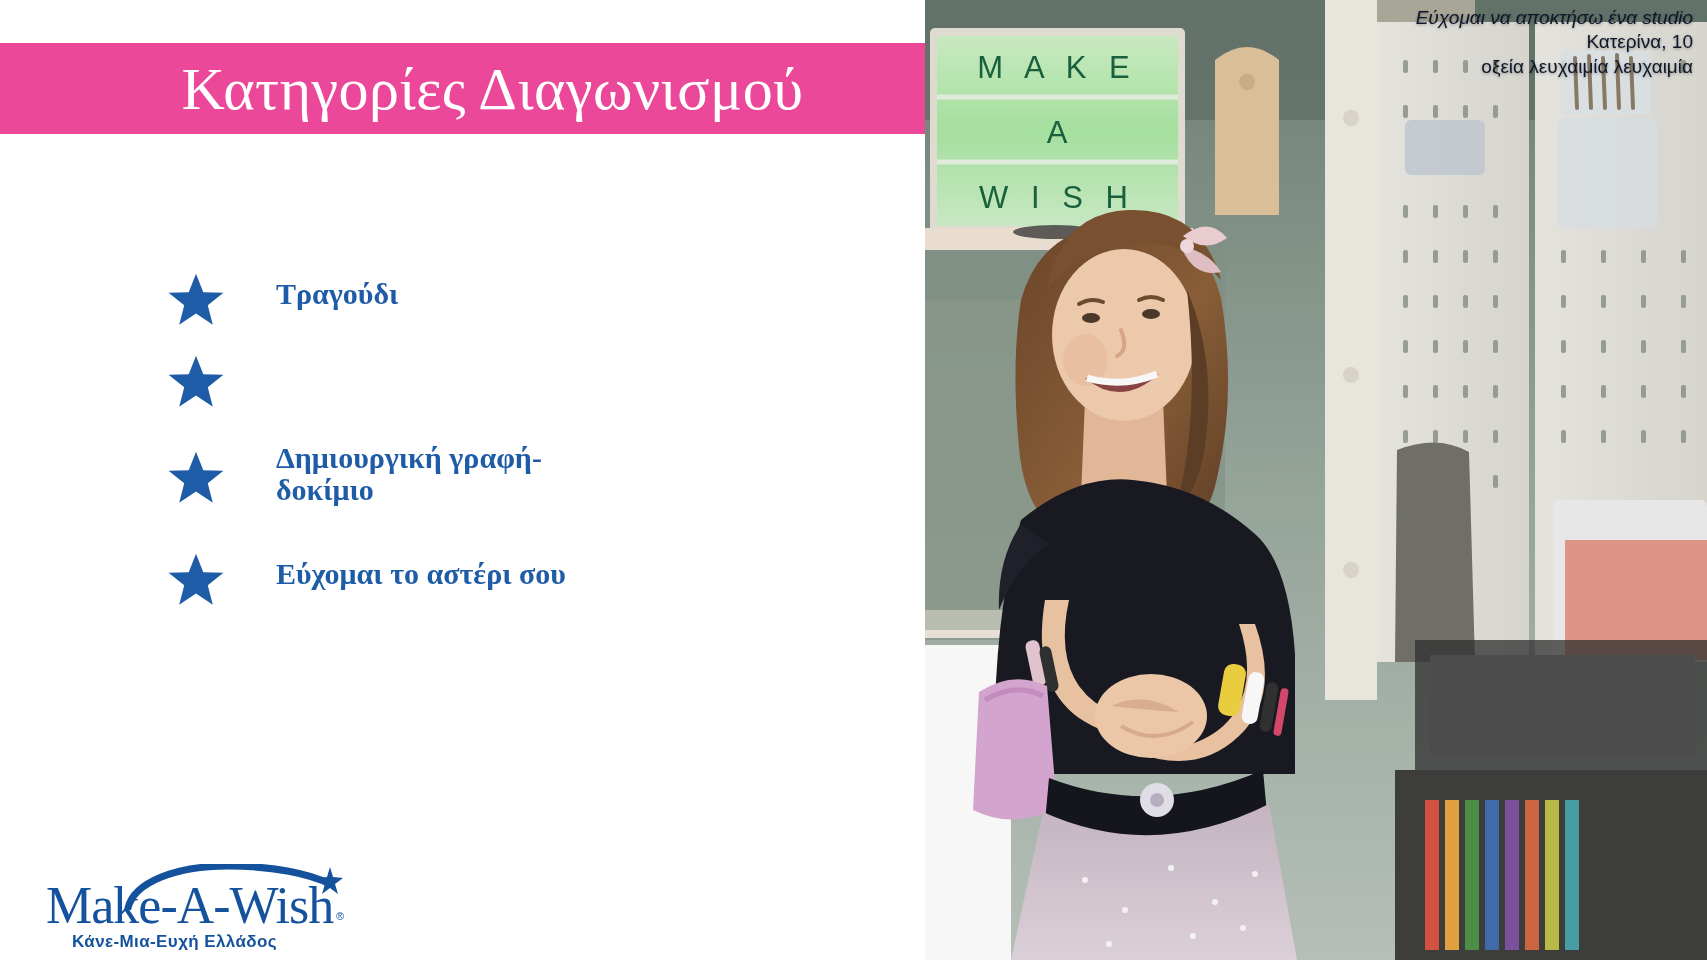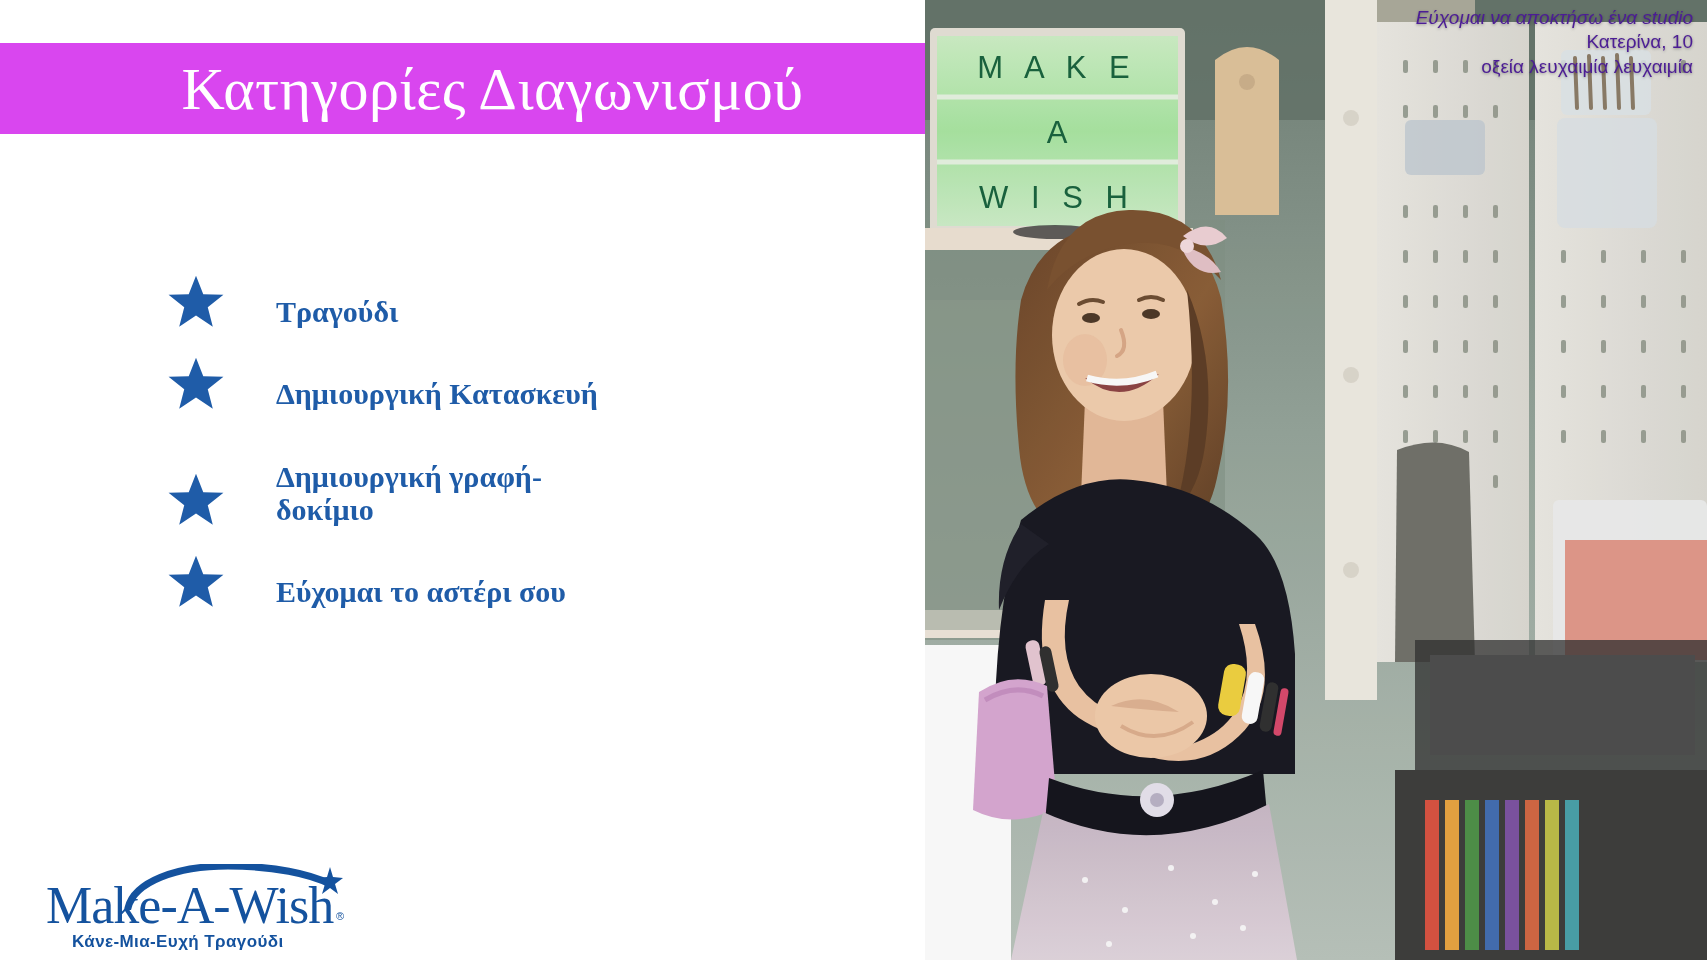--- a/index.html
+++ b/index.html
@@ -19,21 +19,21 @@
     overflow: hidden;
   }
 
   
   .title-banner {
     position: absolute;
     left: 0;
     top: 43px;
     width: 925px;
     height: 91px;
-    background: #d946ef;
+    background: #ec4899;
     display: flex;
     align-items: center;
     justify-content: center;
     box-sizing: border-box;
     padding-left: 60px;
   }
   .title-text {
     font-family: "Liberation Serif", "DejaVu Serif", serif;
     font-size: 60px;
     line-height: 1;
@@ -44,21 +44,21 @@
 
   
   .bullet-list {
     position: absolute;
     left: 168px;
     top: 272px;
     width: 700px;
   }
   .bullet-row {
     display: flex;
-    align-items: flex-end;
+    align-items: flex-start;
     margin-bottom: 26px;
     min-height: 56px;
   }
   .bullet-row:last-child { margin-bottom: 0; }
   .star-icon {
     flex: 0 0 auto;
     width: 56px;
     height: 54px;
     margin-right: 52px;
     display: block;
@@ -137,21 +137,21 @@
     background: #8e9b90;
   }
   .photo-svg { display: block; width: 100%; height: 100%; }
 
   .photo-caption {
     position: absolute;
     right: 14px;
     top: 6px;
     width: 430px;
     text-align: right;
-    color: #4c1d95;
+    color: #0f172a;
     font-family: "Liberation Sans", sans-serif;
     font-size: 19px;
     line-height: 1.28;
     text-shadow: 0 1px 3px rgba(0,0,0,0.35);
   }
   .caption-wish { font-style: italic; }
   .caption-name, .caption-diag { font-style: normal; }
 </style>
 </head>
 <body>
@@ -169,21 +169,20 @@
         <polygon fill="#1F5CA8" points="50,3 63,36 99,37 71,59 80,94 50,74 20,94 29,59 1,37 37,36"></polygon>
       </svg>
       <div class="bullet-label">Τραγούδι</div>
     </div>
 
 
     <div class="bullet-row">
       <svg class="star-icon" viewBox="0 0 100 96">
         <polygon fill="#1F5CA8" points="50,3 63,36 99,37 71,59 80,94 50,74 20,94 29,59 1,37 37,36"></polygon>
       </svg>
-      <div class="bullet-label">Δημιουργική Κατασκευή</div>
     </div>
 
     <div class="bullet-row tall">
       <svg class="star-icon" viewBox="0 0 100 96">
         <polygon fill="#1F5CA8" points="50,3 63,36 99,37 71,59 80,94 50,74 20,94 29,59 1,37 37,36"></polygon>
       </svg>
       <div class="bullet-label">Δημιουργική γραφή-δοκίμιο</div>
     </div>
 
     <div class="bullet-row">
@@ -197,21 +196,21 @@
 
   <div class="logo">
     <div class="logo-mark">
       <svg class="logo-swoosh" viewBox="0 0 220 46">
         <path d="M4 44 C10 18 52 2 104 2 C150 2 186 10 206 20" stroke="#14529E" stroke-width="7" fill="none" stroke-linecap="round"></path>
         <polygon fill="#14529E" points="206,3 209,13 219,14 211,20 214,30 206,24 198,30 201,20 193,14 203,13"></polygon>
       </svg>
       <span class="logo-wordmark">Make-A-Wish</span>
       <span class="logo-reg">®</span>
     </div>
-    <div class="logo-tagline">Κάνε-Μια-Ευχή Τραγούδι</div>
+    <div class="logo-tagline">Κάνε-Μια-Ευχή Ελλάδος</div>
   </div>
 
   <div class="photo-panel">
     <svg class="photo-svg" viewBox="0 0 782 960" preserveAspectRatio="none">
       <defs>
         <linearGradient id="wallGrad" x1="0" y1="0" x2="0" y2="1">
           <stop offset="0%" stop-color="#6f7f74"></stop>
           <stop offset="45%" stop-color="#93a398"></stop>
           <stop offset="100%" stop-color="#b9c4bb"></stop>
         </linearGradient>

